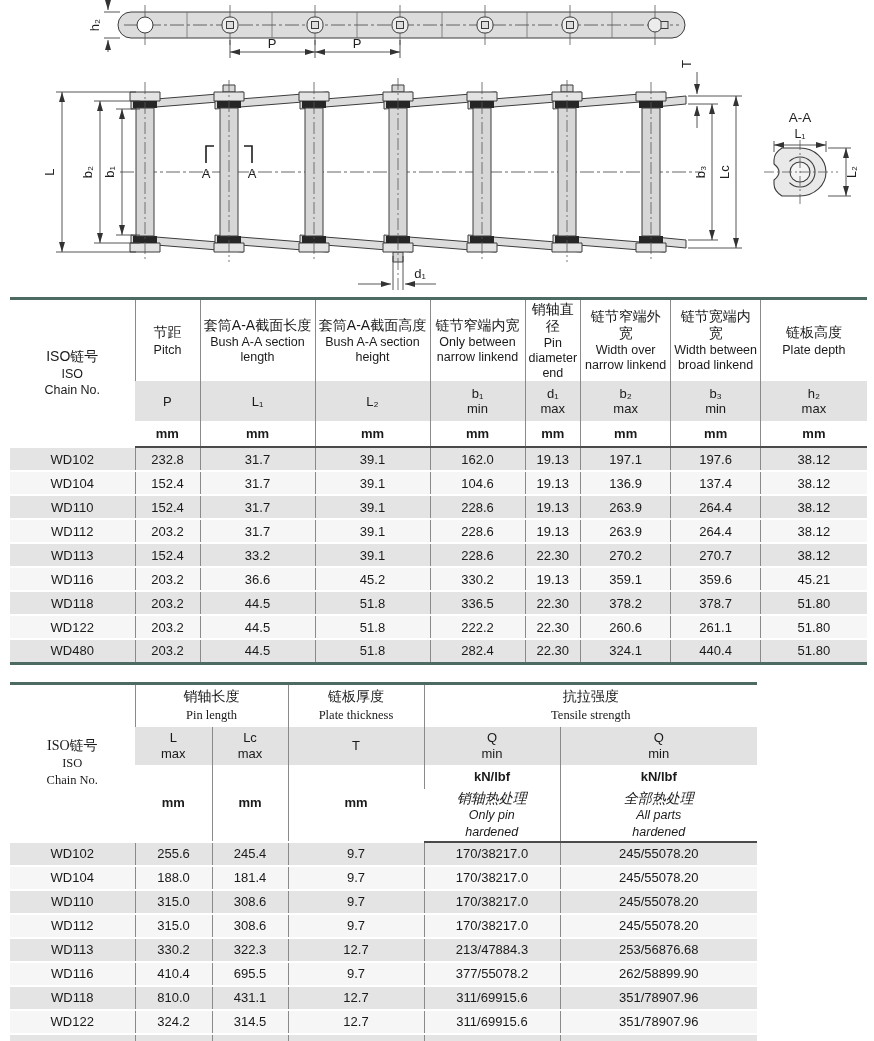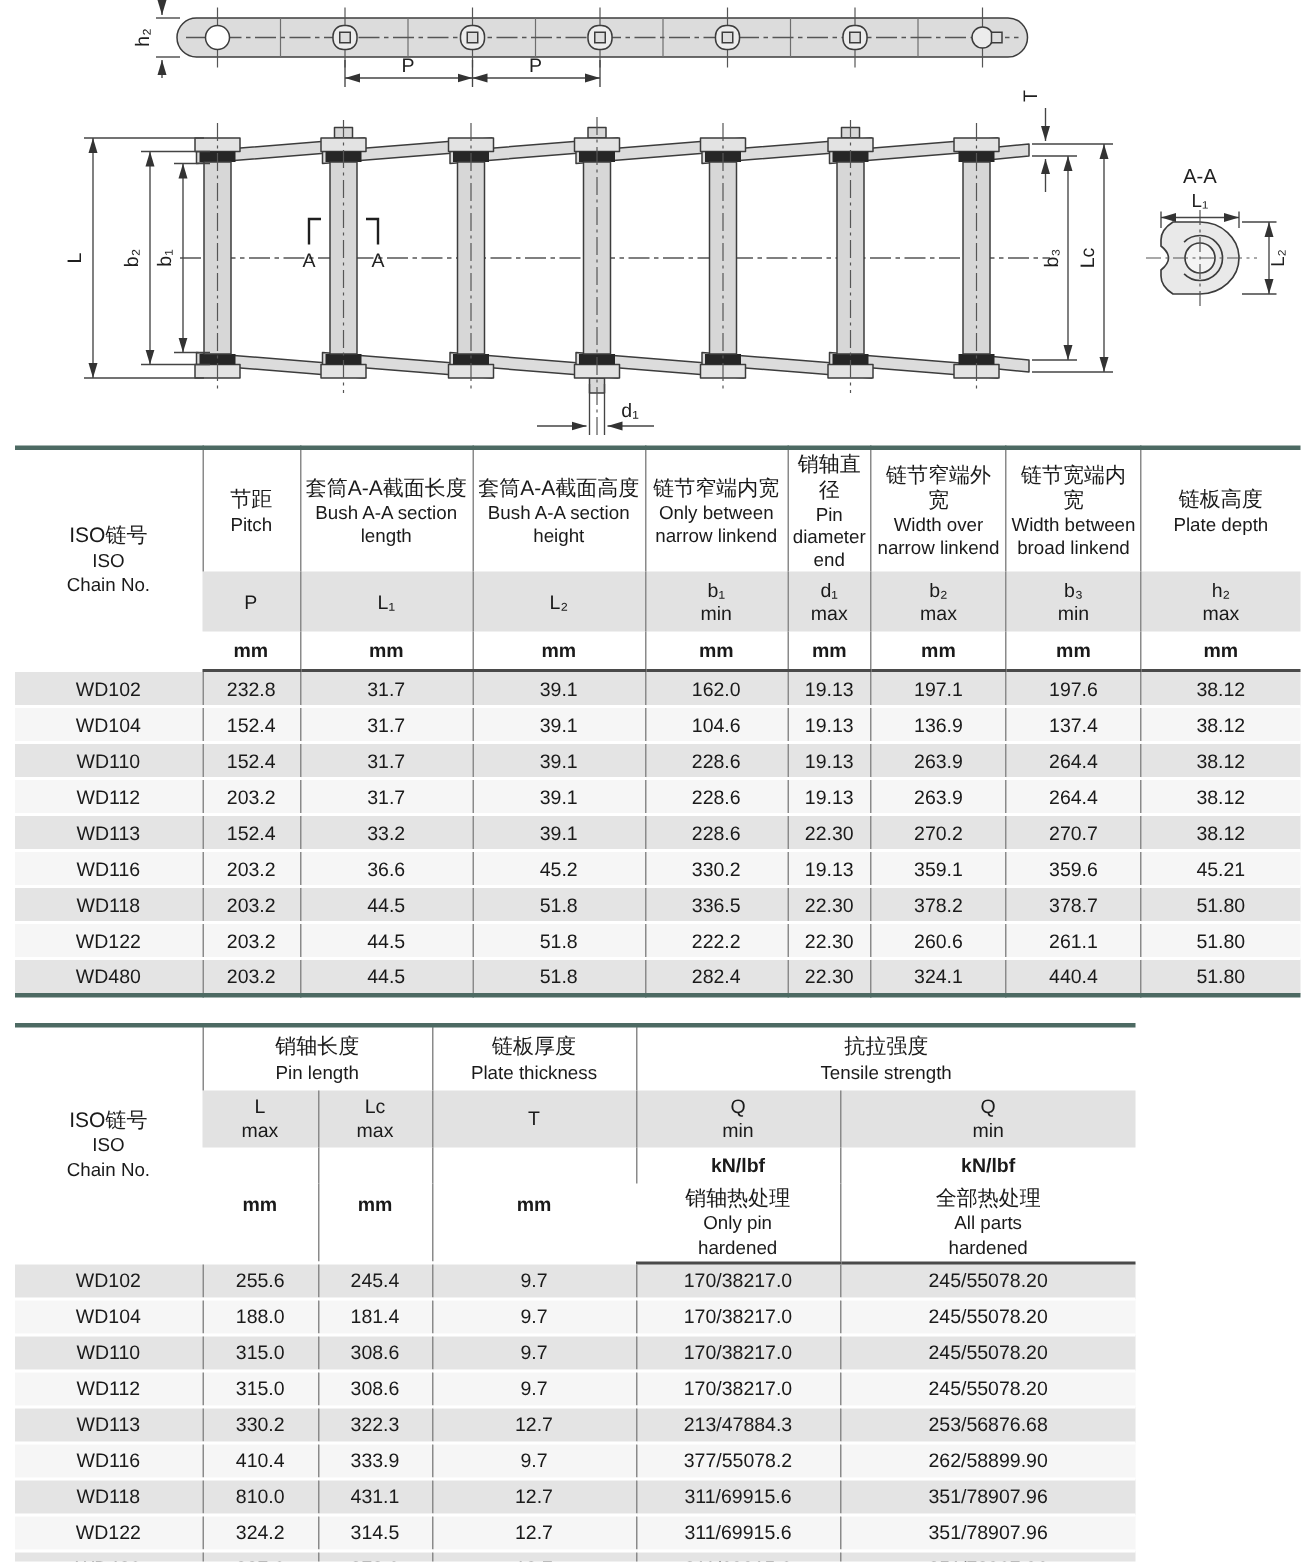--- a/index.html
+++ b/index.html
@@ -16,24 +16,24 @@
   table.spec thead tr.names>th{height:74px;}
   table.spec thead tr.syms>th{background:#e2e2e2;height:38px;}
   table.spec thead tr.units>th{height:23px;font-weight:bold;}
   table.spec thead tr:last-child>th{border-bottom:2px solid #4a4a4a;}
   table.spec .cn{font-size:14px;}
   table.spec .en{font-size:12.5px;margin-top:2px;}
   table.spec tbody tr{height:24px;}
   table.spec tbody tr:nth-child(odd){background:#e4e4e4;}
   table.spec tbody tr:nth-child(even){background:#f6f6f6;}
   table.spec tbody td{border-top:2px solid #ffffff;}
-  table.t2 thead tr.names>th{height:40px;}
+  table.t2 thead tr.names>th{height:40px;font-family:Liberation Serif, serif;}
   table.t2 thead tr.syms>th{height:36px;}
   table.t2 thead tr.units>th{height:22px;}
-  table.t2 thead tr.notes>th{height:44px;}
+  table.t2 thead tr.notes>th{height:44px;font-style:italic;}
   .gap{height:17px;}
 </style>
 </head>
 <body>
 
 <div class="page">
 
 <svg class="drawing" width="874" height="297" viewBox="0 0 874 297">
   <defs>
     <marker id="ae" markerWidth="11" markerHeight="8" refX="10" refY="4" orient="auto" markerUnits="userSpaceOnUse">
@@ -558,21 +558,21 @@
           <td>WD113</td>
           <td>330.2</td>
           <td>322.3</td>
           <td>12.7</td>
           <td>213/47884.3</td>
           <td>253/56876.68</td>
         </tr>
         <tr>
           <td>WD116</td>
           <td>410.4</td>
-          <td>333.9</td>
+          <td>695.5</td>
           <td>9.7</td>
           <td>377/55078.2</td>
           <td>262/58899.90</td>
         </tr>
         <tr>
           <td>WD118</td>
           <td>810.0</td>
           <td>431.1</td>
           <td>12.7</td>
           <td>311/69915.6</td>

